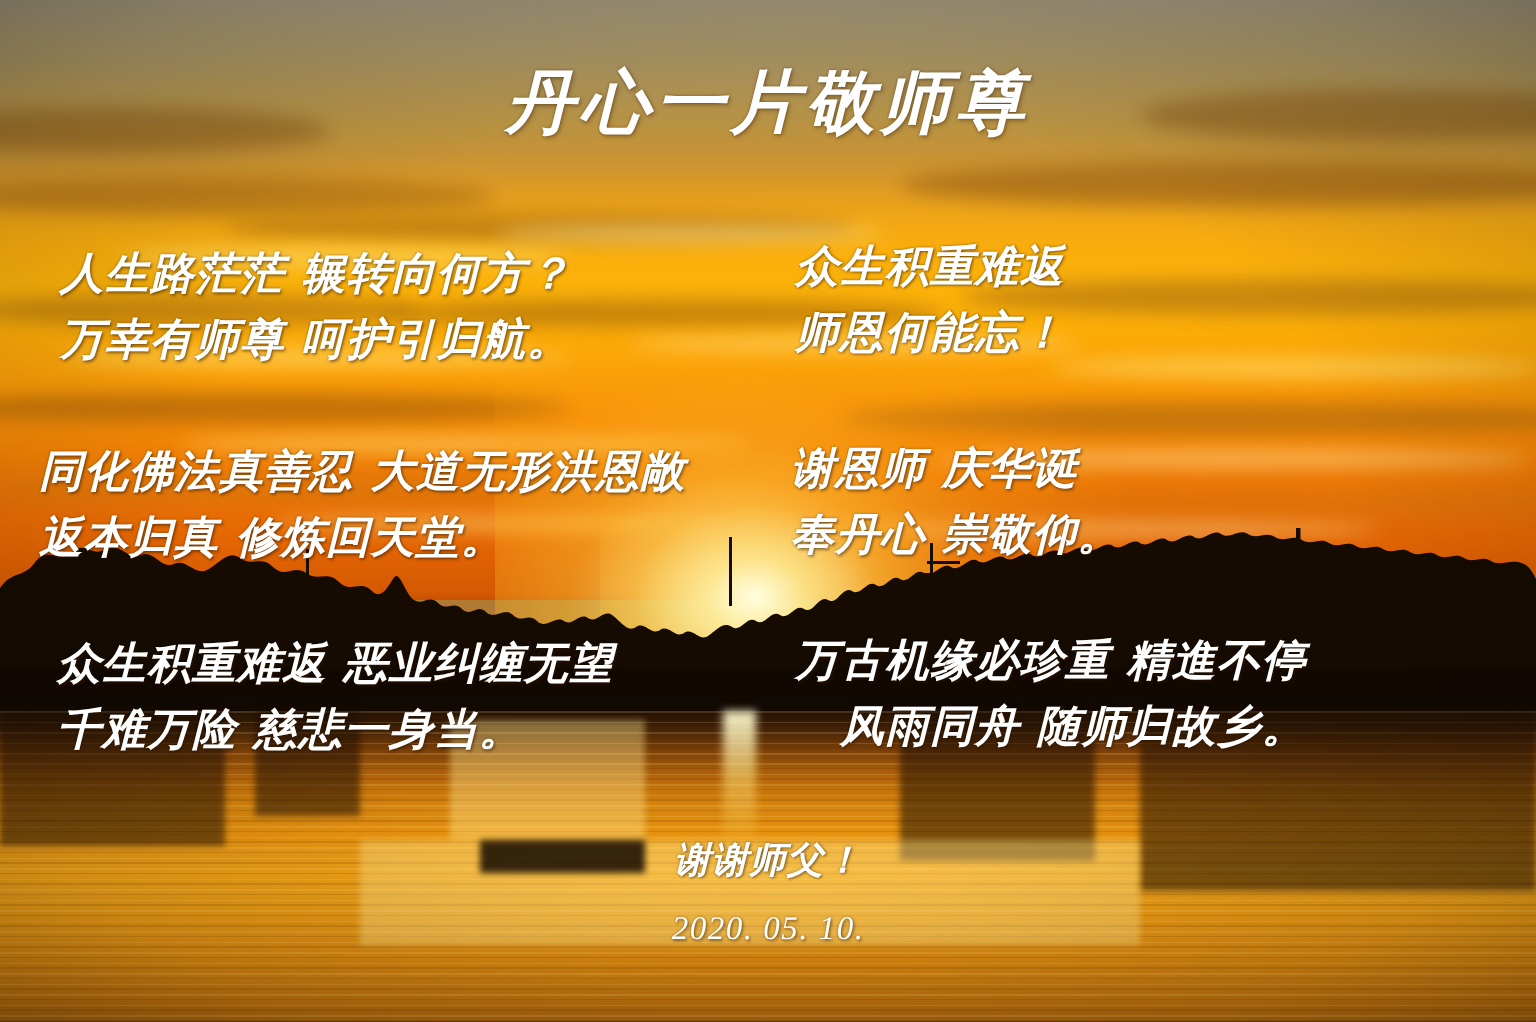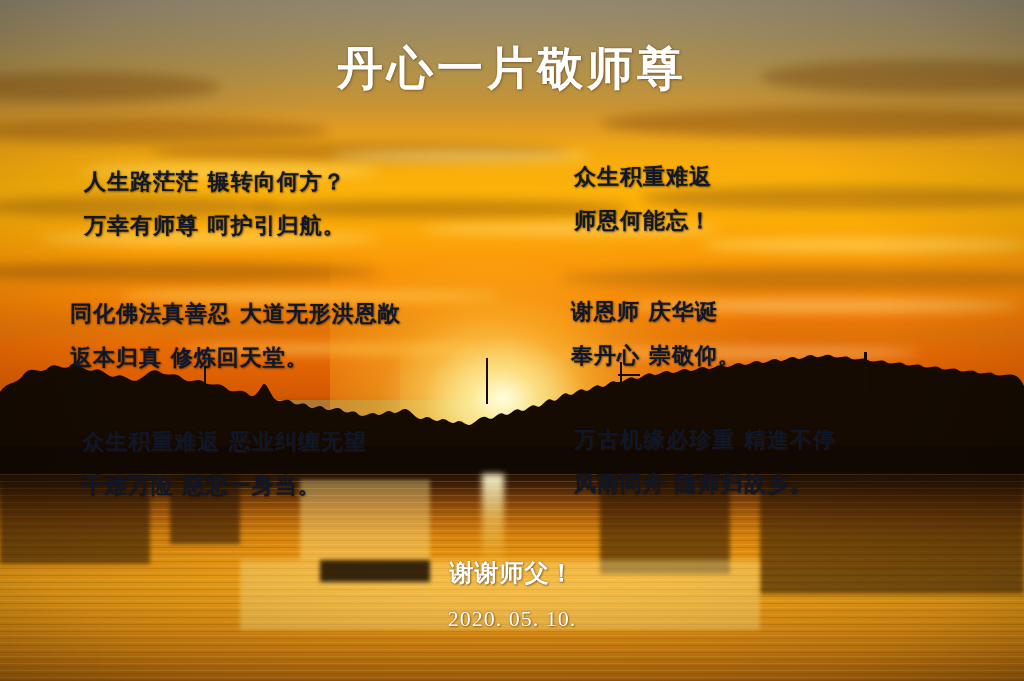--- a/index.html
+++ b/index.html
@@ -151,59 +151,58 @@
     left: 0; top: 466px;
     width: 1024px; height: 16px;
     background: linear-gradient(to bottom, rgba(15,8,2,0.92), rgba(25,12,3,0.4), rgba(0,0,0,0));
     pointer-events: none;
   }
 
   
   .text-layer {
     position: absolute;
     left: 0; top: 0;
-    width: 1016px; height: 681px;
+    width: 1016px; height: 681px; font-style: italic;
   }
   .poem-title {
     position: absolute;
     left: 0; top: 42px;
     width: 1024px;
     text-align: center;
     color: #ffffff;
     font-size: 46px;
     font-weight: 700;
     letter-spacing: 4px;
     line-height: 1.15;
     text-shadow:
       0 0 2px rgba(0,0,0,0.30),
       1px 1px 3px rgba(80,40,0,0.40);
     font-family: "DejaVu Sans", "Liberation Sans", sans-serif;
   }
   .stanza {
     position: absolute;
-    color: #0f172a;
-    font-size: 22px;
+    color: #ffffff;
+    font-size: 29px;
     font-weight: 700;
     line-height: 44px;
     letter-spacing: 1px;
     white-space: nowrap;
     text-shadow:
       0 0 2px rgba(0,0,0,0.35),
       1px 1px 2px rgba(60,28,0,0.45);
     font-family: "DejaVu Sans", "Liberation Sans", sans-serif;
-    margin-left: 44px;
   }
   .stanza .ln { display: block; }
 
   .st-l1 { left: 40px;  top: 160px; }
   .st-r1 { left: 530px; top: 155px; }
   .st-l2 { left: 26px;  top: 292px; }
   .st-r2 { left: 527px; top: 290px; }
   .st-l3 { left: 38px;  top: 420px; }
-  .st-r3 { left: 530px; top: 418px; }
+  .st-r3 { left: 530px; top: 418px; text-align: right; }
 
   .signature {
     position: absolute;
     left: 0; top: 552px;
     width: 1024px;
     text-align: center;
     color: #ffffff;
     font-size: 24px;
     font-weight: 700;
     line-height: 42px;

